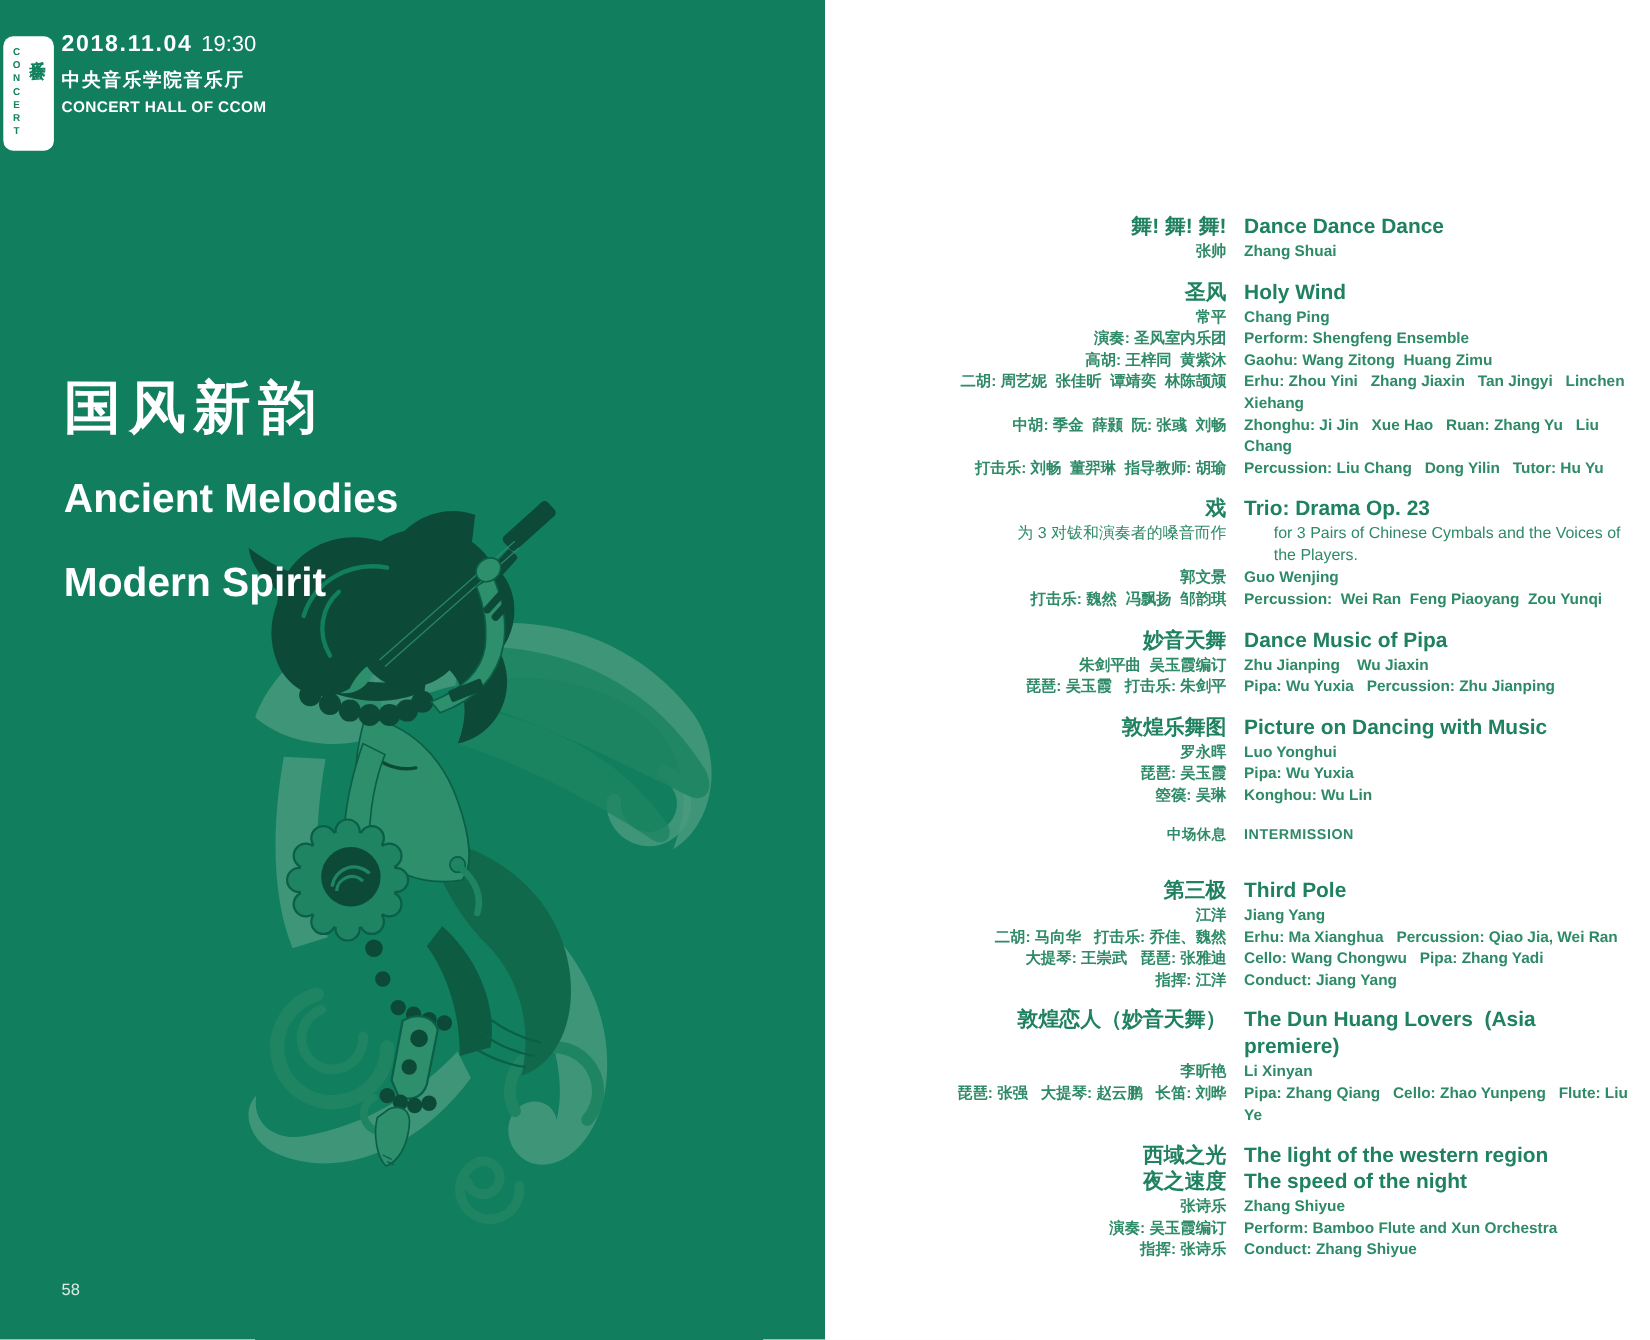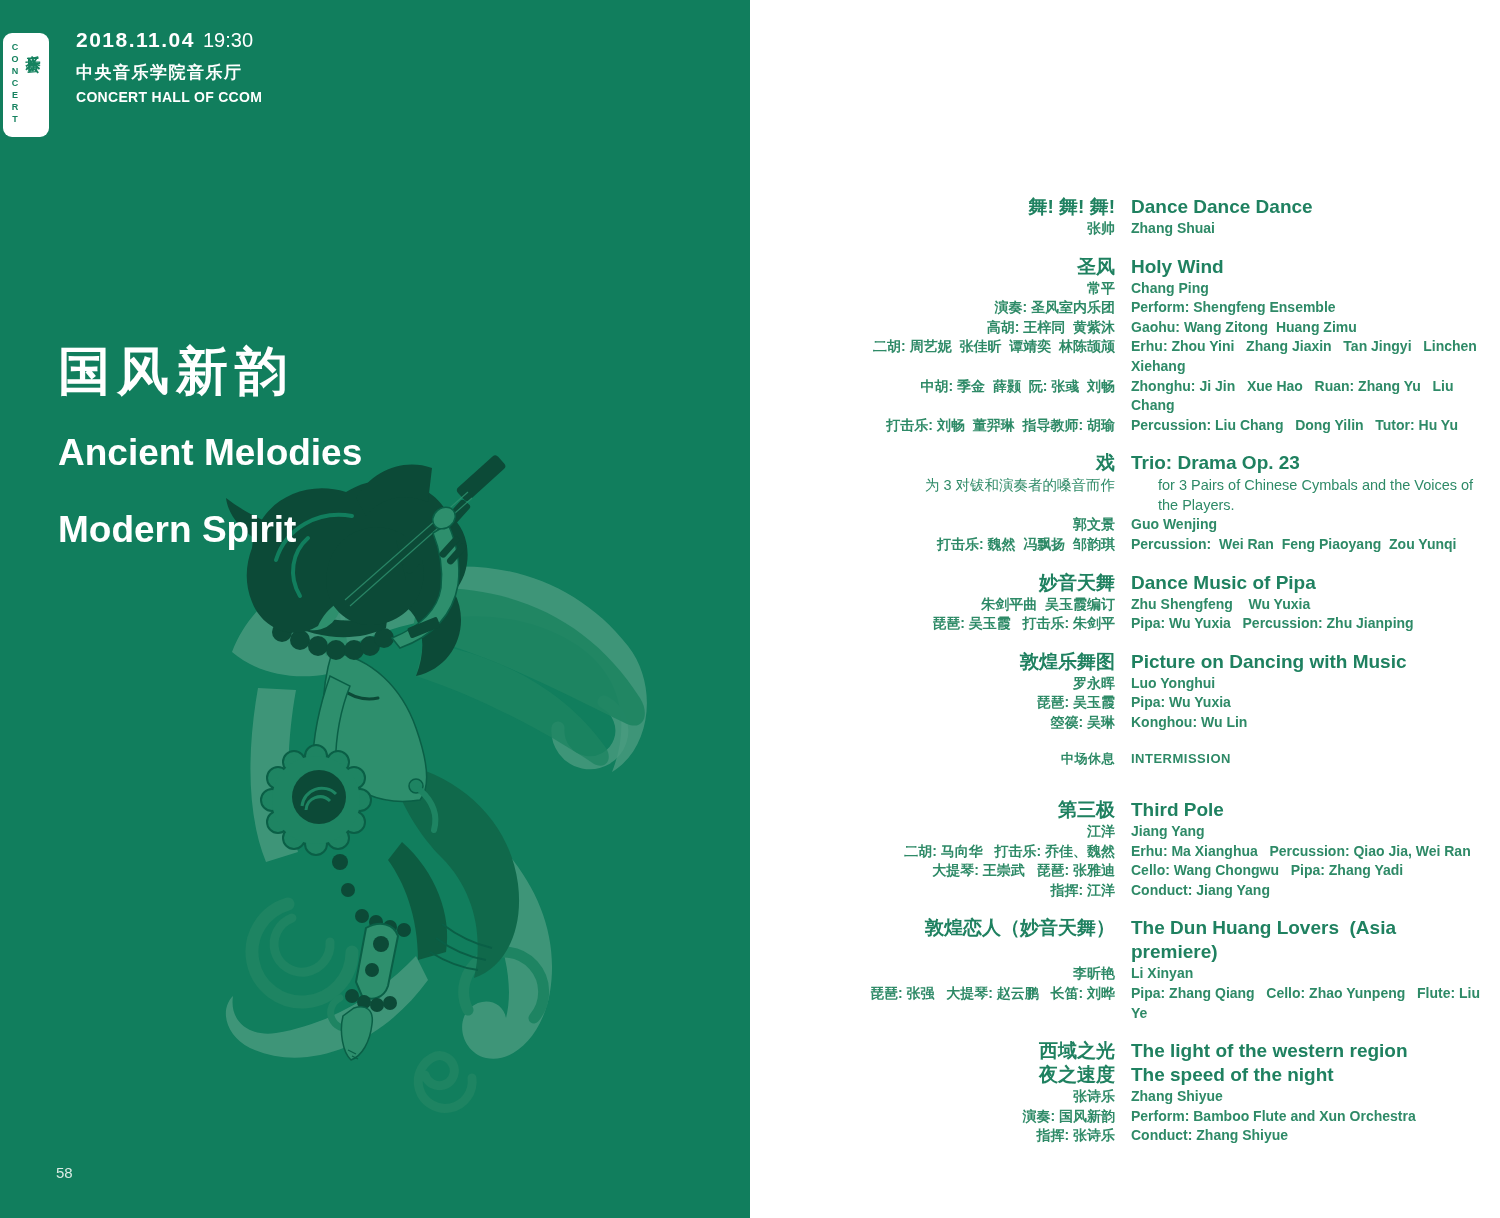--- a/index.html
+++ b/index.html
@@ -20,21 +20,21 @@
   .badge {
     position:absolute; left:3px; top:33px; width:46px; height:104px;
     background:#ffffff; border-radius:9px;
     display:flex; justify-content:center; align-items:flex-start;
     gap:3px; padding-top:9px;
   }
   .badge .v { writing-mode:vertical-rl; text-orientation:upright; color:#15825f; }
   .badge-en { font-size:9px;  font-weight:bold; letter-spacing:2px; }
   .badge-cn { font-size:15px; font-weight:bold; letter-spacing:2px; }
 
-  .event { position:absolute; left:76px; top:28px; color:#ffffff; }
+  .event { position:absolute; left:56px; top:28px; color:#ffffff; }
   .date-line { white-space:nowrap; }
   .date { font-size:21px; font-weight:bold; letter-spacing:1.5px; }
   .time { font-size:20px; font-weight:normal; margin-left:8px; }
   .venue-cn { margin-top:9px; font-size:17px; font-weight:bold; letter-spacing:1.5px; }
   .venue-en { margin-top:5px; font-size:14px; font-weight:bold; letter-spacing:.3px; }
 
   .main-title { position:absolute; left:58px; top:338px; color:#ffffff; }
   .title-cn { font-size:52px; font-weight:bold; letter-spacing:7px; line-height:66px; margin-bottom:16px; }
   .title-en { font-size:37px; font-weight:bold; line-height:57px;margin-top:20px; }
 
@@ -277,21 +277,21 @@
           <div class="cell en"><span class="en-main">Percussion:  Wei Ran  Feng Piaoyang  Zou Yunqi</span></div>
         </div>
       </div>
       <div class="p-section">
         <div class="p-row t-title">
           <div class="cell cn">妙音天舞</div>
           <div class="cell en"><span class="en-main">Dance Music of Pipa</span></div>
         </div>
         <div class="p-row t-detail">
           <div class="cell cn">朱剑平曲  吴玉霞编订</div>
-          <div class="cell en"><span class="en-main">Zhu Shengfeng    Wu Yuxia</span></div>
+          <div class="cell en"><span class="en-main">Zhu Jianping    Wu Jiaxin</span></div>
         </div>
         <div class="p-row t-detail">
           <div class="cell cn">琵琶: 吴玉霞   打击乐: 朱剑平</div>
           <div class="cell en"><span class="en-main">Pipa: Wu Yuxia   Percussion: Zhu Jianping</span></div>
         </div>
       </div>
       <div class="p-section">
         <div class="p-row t-title">
           <div class="cell cn">敦煌乐舞图</div>
           <div class="cell en"><span class="en-main">Picture on Dancing with Music</span></div>
@@ -358,21 +358,21 @@
         </div>
         <div class="p-row t-title">
           <div class="cell cn">夜之速度</div>
           <div class="cell en"><span class="en-main">The speed of the night</span></div>
         </div>
         <div class="p-row t-detail">
           <div class="cell cn">张诗乐</div>
           <div class="cell en"><span class="en-main">Zhang Shiyue</span></div>
         </div>
         <div class="p-row t-detail">
-          <div class="cell cn">演奏: 国风新韵</div>
+          <div class="cell cn">演奏: 吴玉霞编订</div>
           <div class="cell en"><span class="en-main">Perform: Bamboo Flute and Xun Orchestra</span></div>
         </div>
         <div class="p-row t-detail">
           <div class="cell cn">指挥: 张诗乐</div>
           <div class="cell en"><span class="en-main">Conduct: Zhang Shiyue</span></div>
         </div>
       </div>
     </div>
 
 </div>

